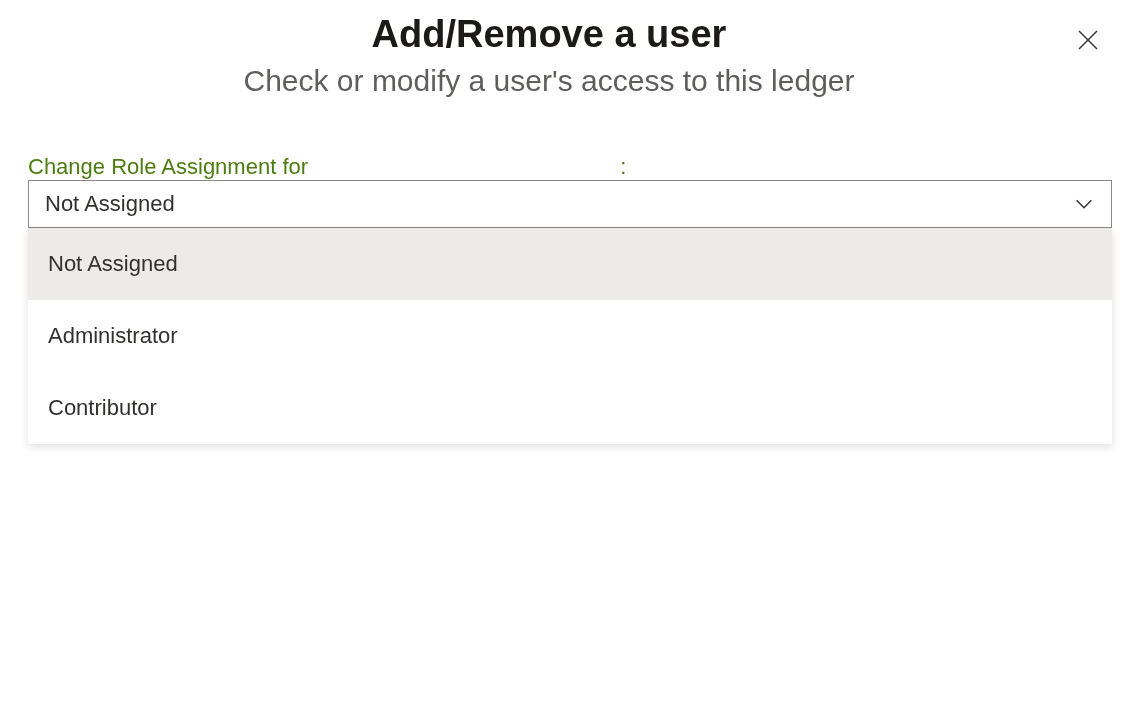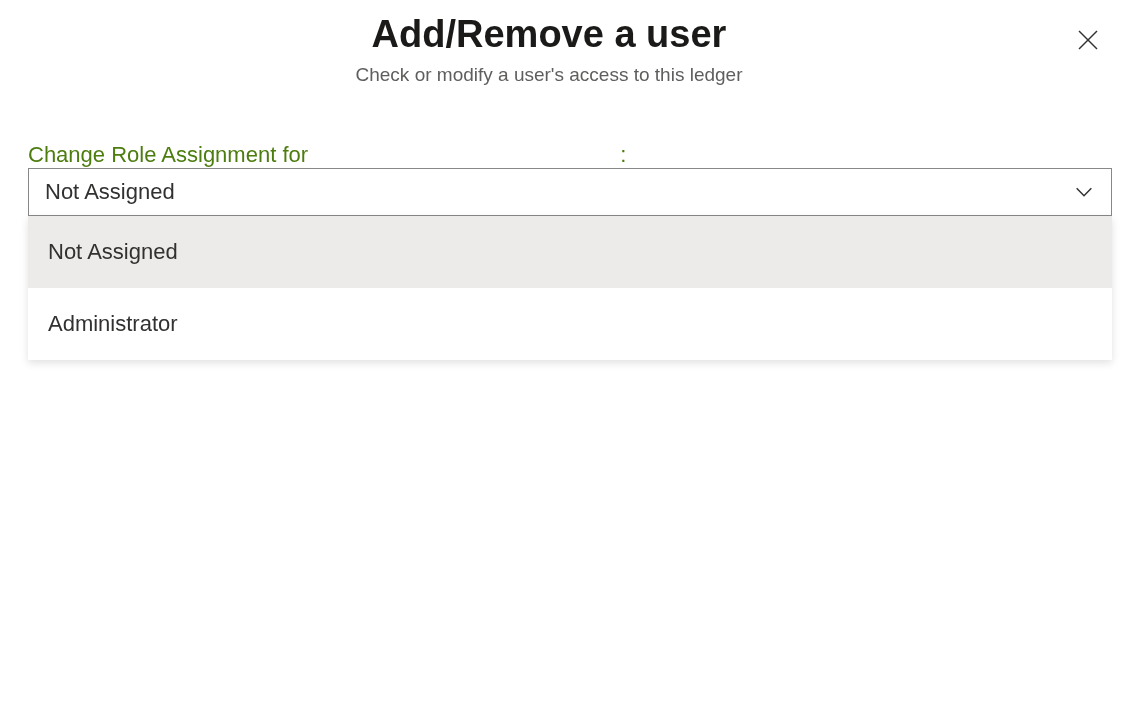--- a/index.html
+++ b/index.html
@@ -24,21 +24,21 @@
     .header-left {
       flex: 1;
     }
     .page-title {
       font-size: 38px;
       font-weight: 700;
       color: #1b1a19;
       line-height: 1.2;
     }
     .page-subtitle {
-      font-size: 19px;
+      font-size: 30px;
       font-weight: 400;
       color: #605e5c;
       margin-top: 6px;
     }
     .close-btn {
       background: none;
       border: none;
       cursor: pointer;
       padding: 6px;
       margin-top: 10px;
@@ -140,14 +140,15 @@
     <span class="chevron">
       <svg viewBox="0 0 24 24">
         <polyline points="4,8 12,16 20,8"></polyline>
       </svg>
     </span>
   </div>
   <div class="dropdown-list" role="listbox" id="role-options">
 
   <div class="dropdown-option selected" role="option">Not Assigned</div>
       <div class="dropdown-option" role="option">Administrator</div>
+      <div class="dropdown-option" role="option">Contributor</div>
     </div>
 </div>
 
 </body></html>

